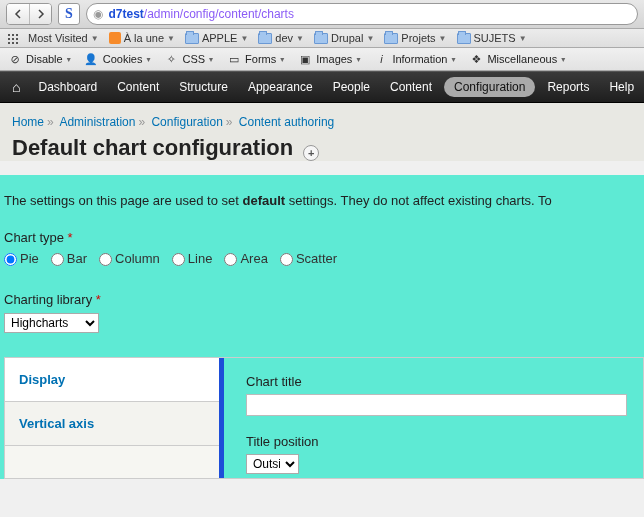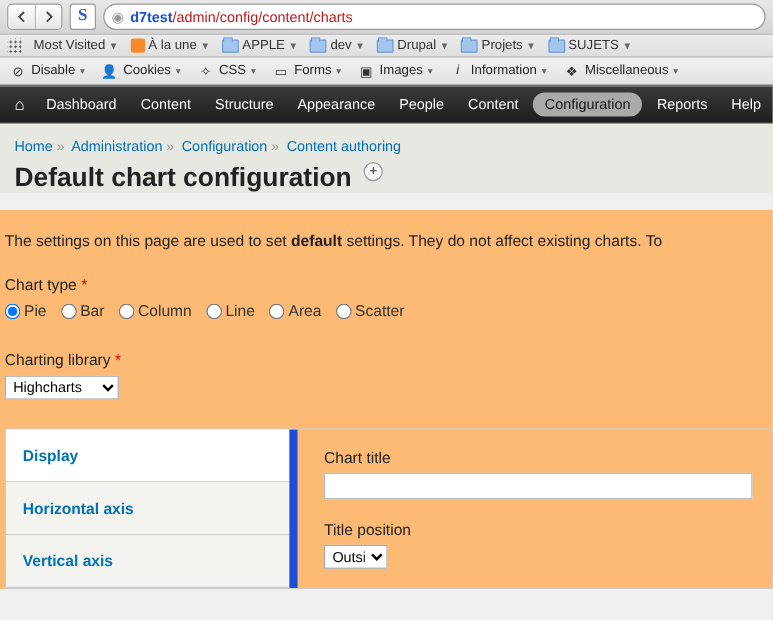--- a/index.html
+++ b/index.html
@@ -5,21 +5,21 @@
 *{box-sizing:border-box;margin:0;padding:0}
 body{font-family:"Lucida Grande","Helvetica Neue",Arial,sans-serif;font-size:12px;background:#f0f0f0;color:#333;width:644px;overflow:hidden}
 
 .chrome{background:linear-gradient(#e8e8e8,#d4d4d4);border-bottom:1px solid #aaa;padding:3px 6px;display:flex;align-items:center;gap:6px}
 .navbox{display:flex;border:1px solid #999;border-radius:4px;overflow:hidden;background:#fafafa}
 .navbtn{width:22px;height:20px;display:flex;align-items:center;justify-content:center;background:linear-gradient(#fefefe,#e6e6e6)}
 .navbtn+.navbtn{border-left:1px solid #bbb}
 .sbox{border:1px solid #999;border-radius:3px;width:22px;height:22px;display:flex;align-items:center;justify-content:center;background:#fff;color:#2b5bd1;font-weight:bold;font-family:Georgia,serif;font-size:14px}
 .urlbar{flex:1;display:flex;align-items:center;border:1px solid #999;border-radius:12px;background:#fff;height:22px;padding:0 6px;gap:5px}
 .urlhost{color:#1d4ed8;font-weight:bold}
-.urlpath{color:#b91c1c}
+.urlpath{color:#8b5cf6}
 .globe{color:#999;font-size:12px}
 
 .bmbar{background:linear-gradient(#ececec,#dedede);border-bottom:1px solid #aaa;padding:3px 6px;display:flex;align-items:center;gap:10px;font-size:11px;color:#333}
 .bm{display:flex;align-items:center;gap:3px}
 .folder{width:14px;height:11px;background:#a3c6ef;border:1px solid #6b99d4;border-radius:1px;position:relative}
 .folder:before{content:"";position:absolute;top:-3px;left:0;width:6px;height:3px;background:#a3c6ef;border:1px solid #6b99d4;border-bottom:none;border-radius:1px 1px 0 0}
 .rss{width:12px;height:12px;background:#f78b2b;border-radius:2px;position:relative}
 .dd{font-size:8px;color:#666}
 .grid9{width:12px;height:12px;background-image:radial-gradient(#555 1px,transparent 1px);background-size:4px 4px;background-position:1px 1px}
 
@@ -29,35 +29,35 @@
 
 .adminbar{background:linear-gradient(#3a3a3a,#1e1e1e);border-top:1px solid #555;border-bottom:1px solid #000;padding:0 10px;display:flex;align-items:center;height:32px;gap:0}
 .adminbar a{color:#fafafa;text-decoration:none;font-size:12px;padding:8px 10px;display:block}
 .adminbar a.active{background:#aaa;border-radius:10px;color:#111;padding:3px 10px;margin:0 2px}
 .home{color:#fff;font-size:14px;padding:0 8px 0 2px}
 
 .pagewrap{background:#e8e8e3;padding:12px 12px 0}
 .crumbs{font-size:12px;color:#888;margin-bottom:6px}
 .crumbs a{color:#0071b3;text-decoration:none}
 .crumbs .sep{color:#999;margin:0 3px}
-h1{font-family:"Helvetica Neue",Arial,sans-serif;font-size:22px;font-weight:bold;color:#222;display:flex;align-items:flex-start;gap:10px;margin-bottom:14px}
+h1{font-family:"Helvetica Neue",Arial,sans-serif;font-size:22px;font-weight:bold;color:#222;display:flex;align-items:flex-end;gap:10px;margin-bottom:14px}
 .addbtn{width:16px;height:16px;border:1px solid #999;border-radius:50%;display:flex;align-items:center;justify-content:center;font-size:11px;color:#555;background:#f6f6f6}
-.panel{background:#fdba74;padding:18px 0 0 0}
+.panel{background:#5eead4;padding:18px 0 0 0}
 .inner{padding:0 0 0 4px}
 .intro{font-size:13px;color:#222;margin-bottom:22px}
 .intro b{font-weight:bold}
 .flabel{font-size:13px;font-weight:normal;color:#222;margin-bottom:6px}
 .req{color:#d40000}
 .radios{display:flex;gap:12px;margin-bottom:26px;font-size:13px;align-items:center}
 .radios label{display:flex;align-items:flex-end;gap:3px}
 select{border:1px solid #aaa;background:#fff;font-size:12px;padding:1px 2px;height:20px}
 .libsel{width:95px;margin-bottom:18px}
 
 .vtabs{display:flex;border:1px solid #ccc;margin-top:6px}
-.vtabs-nav{width:243px;border-right:7px solid #1d4ed8;background:#f6f6f2}
+.vtabs-nav{width:219px;border-right:5px solid #1d4ed8;background:#f6f6f2}
 .vtabs-nav div{padding:14px 14px;font-size:13px;color:#0071b3;font-weight:bold;border-bottom:1px solid #ccc;background:#fff}
 .vtabs-nav div:first-child{background:#fff}
 .vtabs-nav div:not(:first-child){background:#f3f3ef}
 .vtabs-body{flex:1;padding:16px 16px 4px 22px}
 .vtabs-body .flabel{margin-bottom:5px}
 .tin{width:100%;border:1px solid #bbb;padding:3px 4px;font-size:13px;height:22px;margin-bottom:18px}
 .possel{width:53px}
 </style>
 </head>
 <body>
@@ -223,21 +223,20 @@
     </div>
 
     <div class="flabel"><span>Charting library</span> <span class="req">*</span></div>
     <select class="libsel">
       <option>Highcharts</option>
     </select>
 
     <div class="vtabs">
       <div class="vtabs-nav">
         <div>Display</div>
-        <div>Horizontal axis</div>
         <div>Vertical axis</div>
       </div>
       <div class="vtabs-body">
         <div class="flabel">Chart title</div>
         <input class="tin" type="text" value="" style="">
         <div class="flabel">Title position</div>
         <select class="possel">
           <option>Outside</option>
         </select>
       </div>

